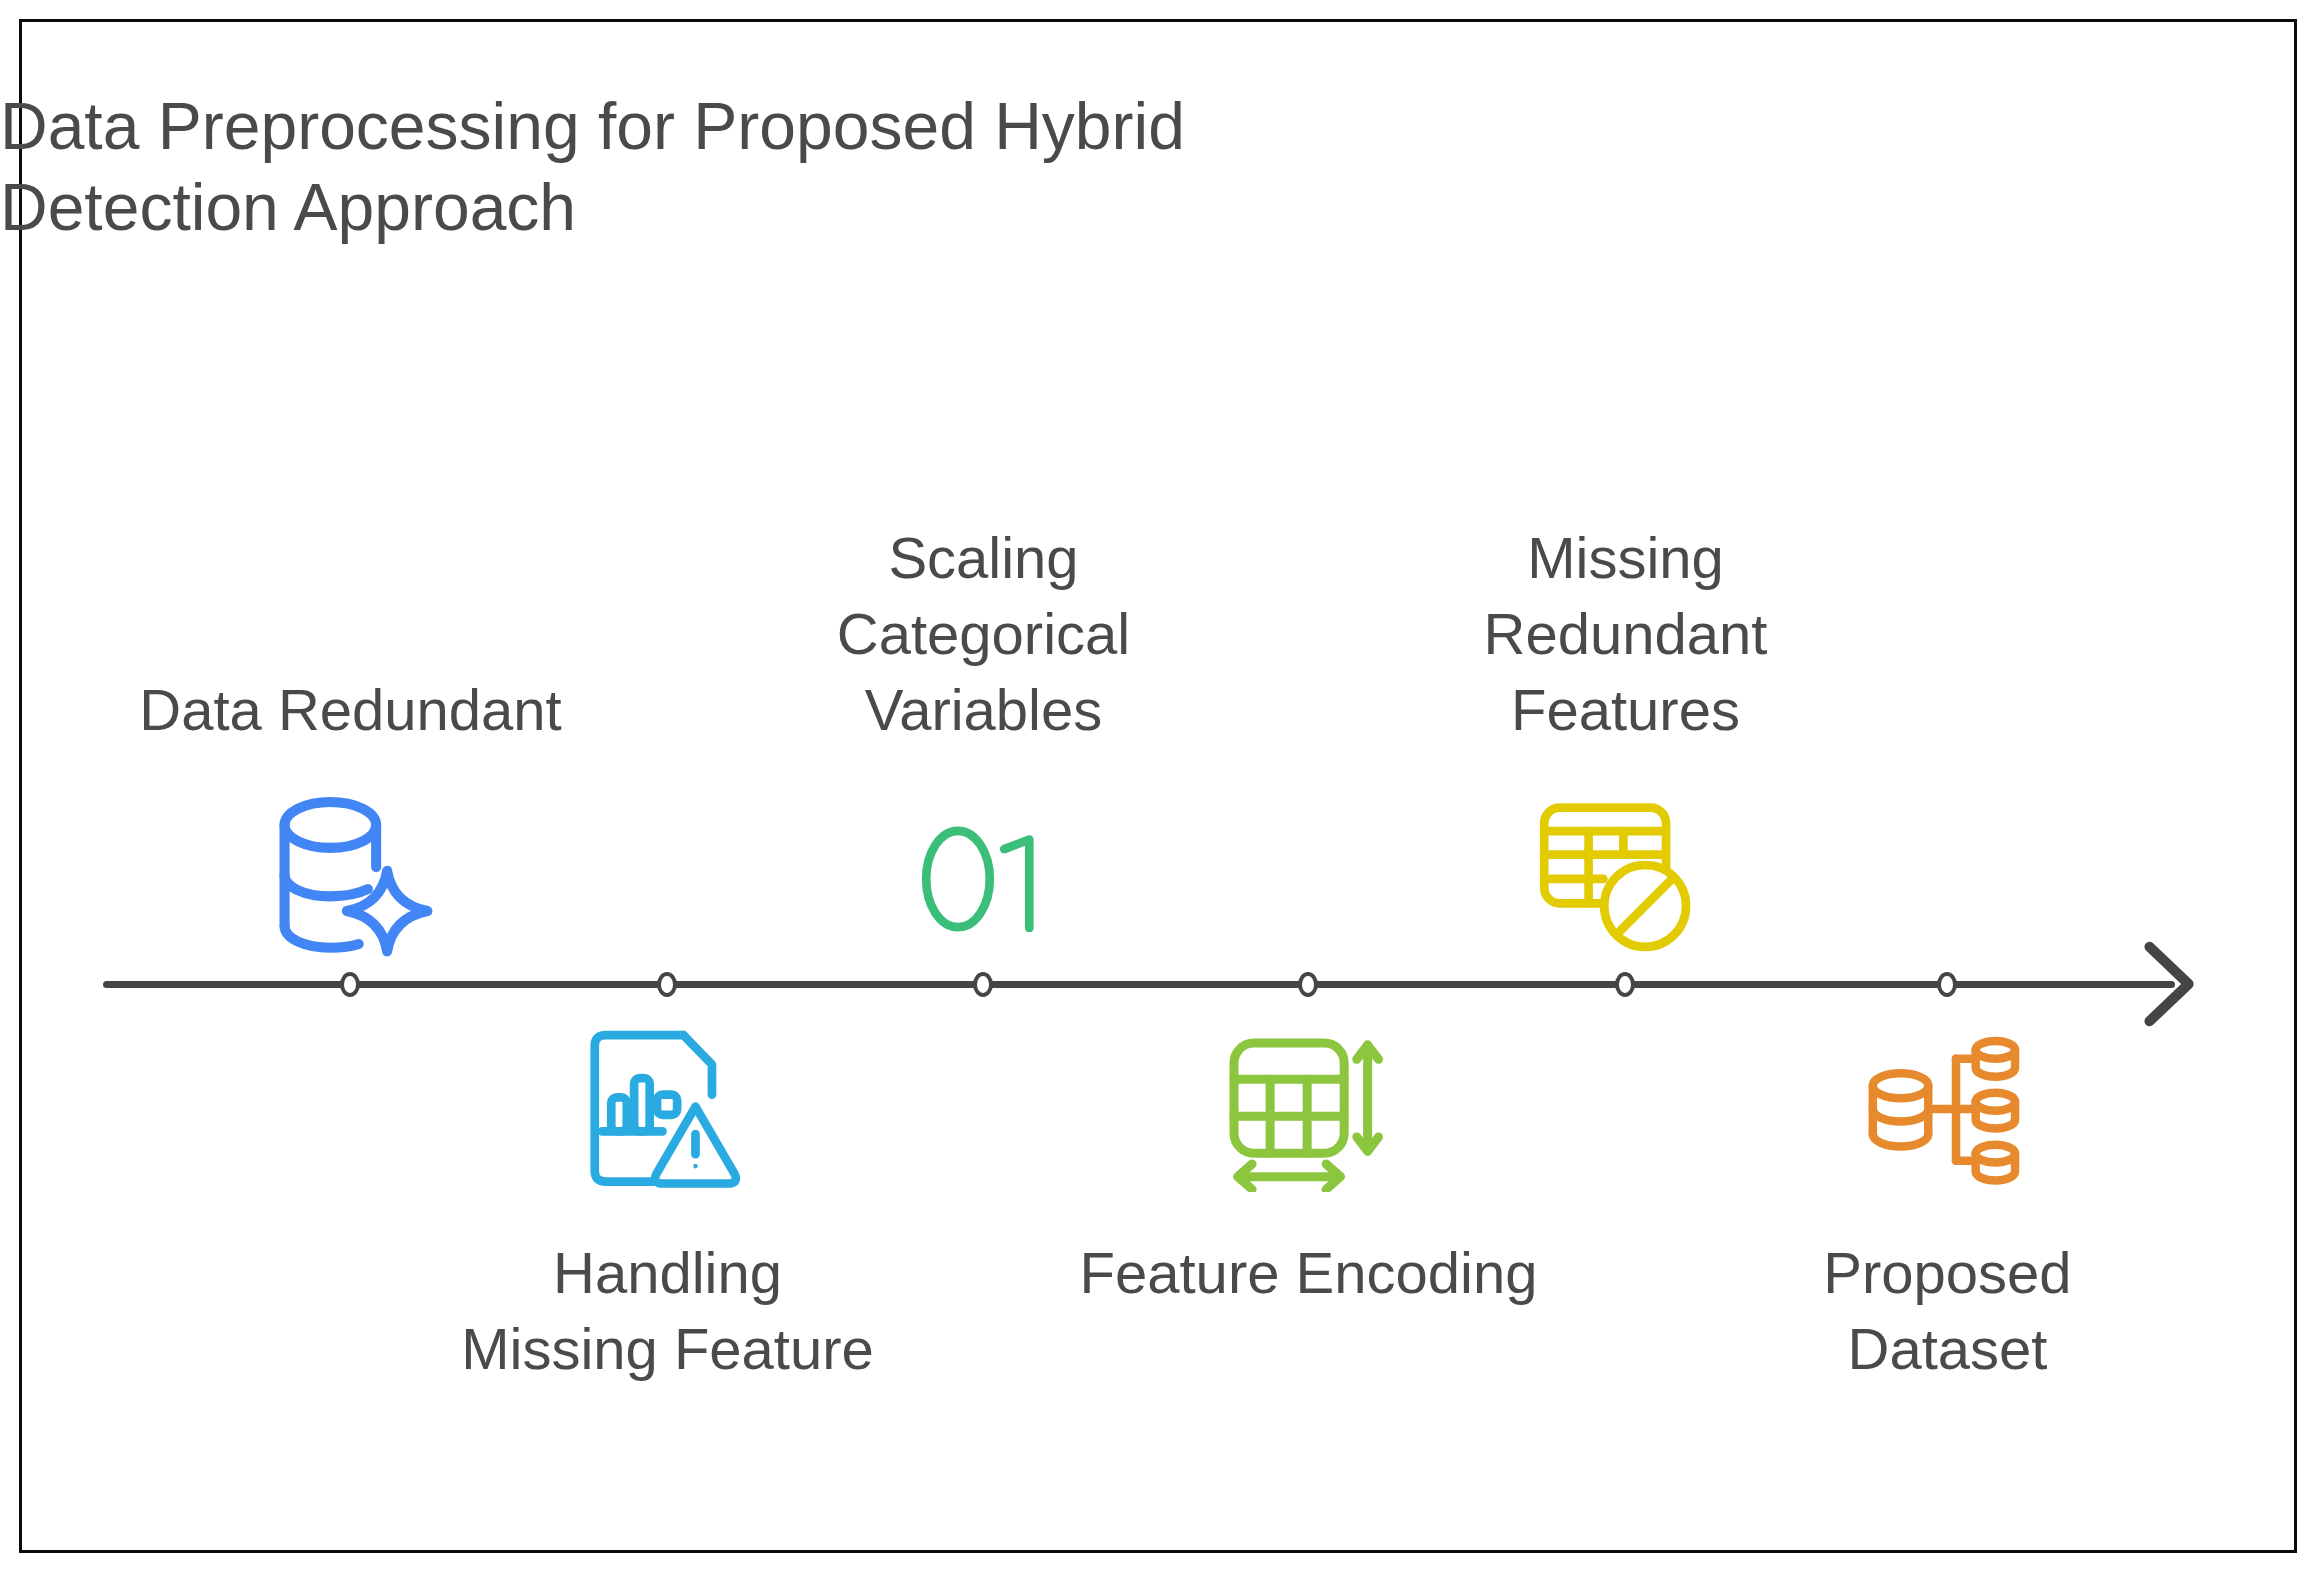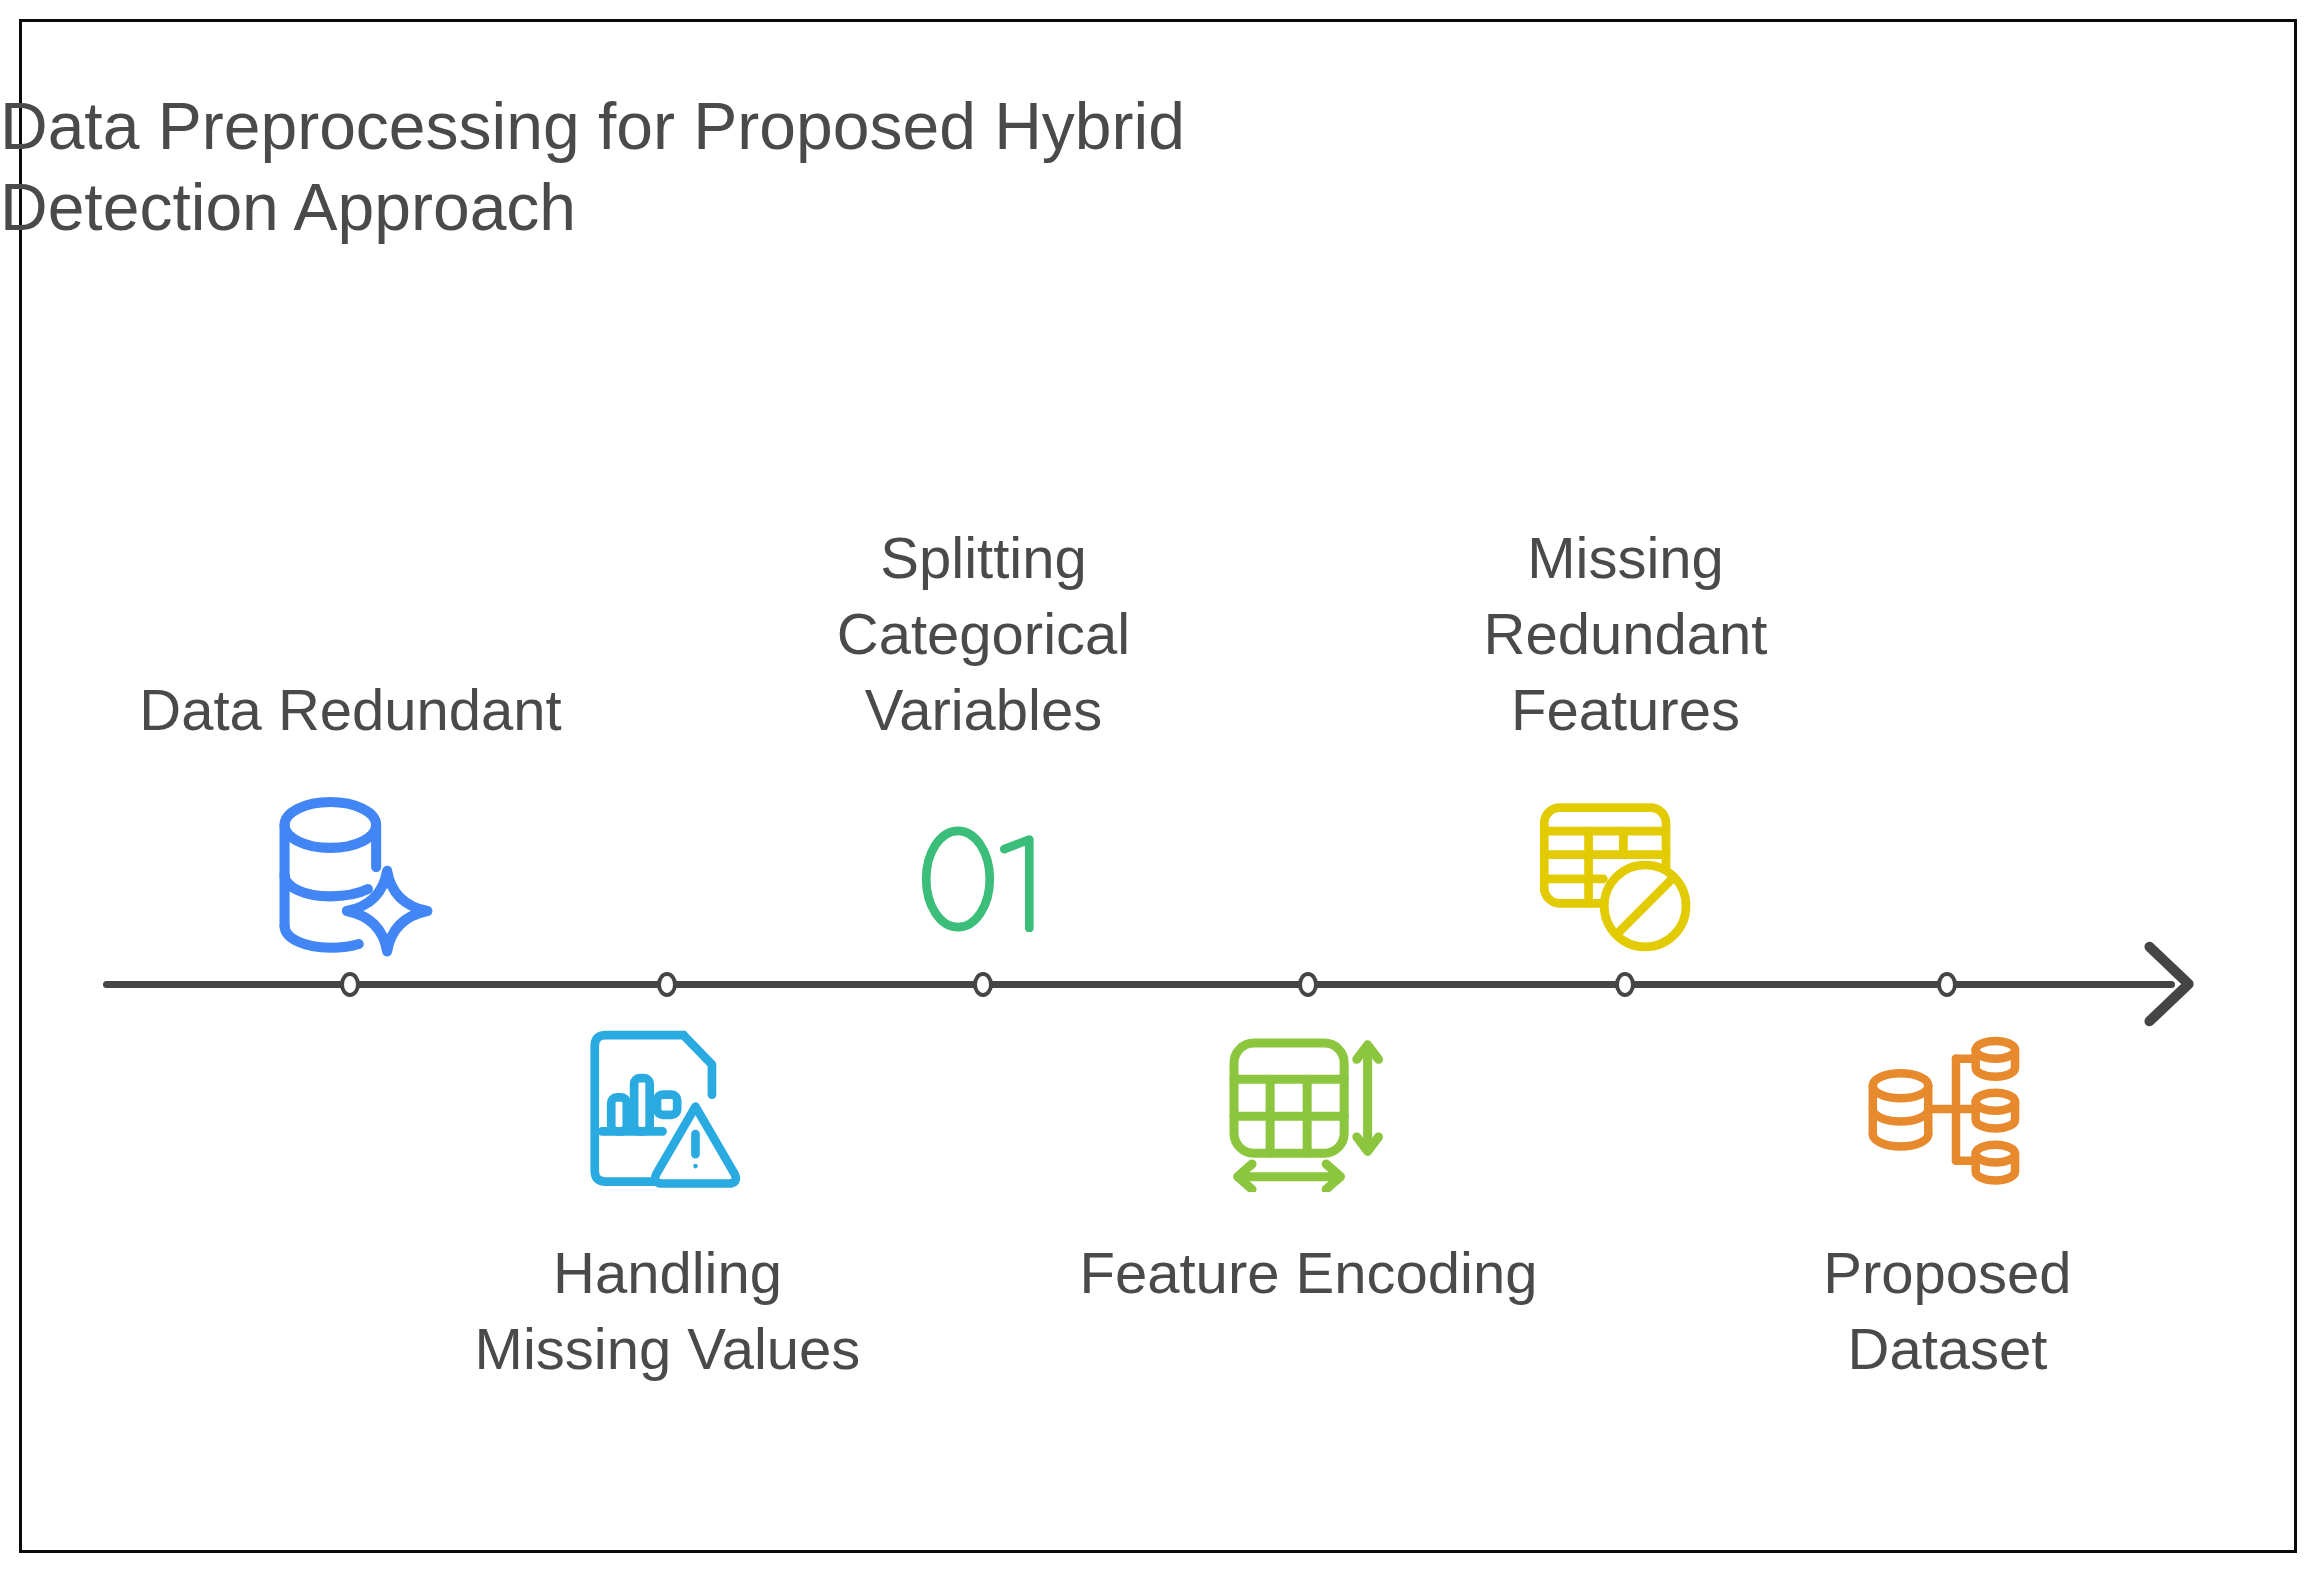--- a/index.html
+++ b/index.html
@@ -125,25 +125,25 @@
         <rect x="38" y="78" width="17" height="37" rx="6"></rect>
         <rect x="63" y="57" width="17" height="58" rx="6"></rect>
         <rect x="88" y="75" width="22" height="22" rx="6"></rect>
         <path d="M28,115 H94"></path>
         <path d="M130,88 L173,162 Q177,172 166,172 H94 Q83,172 87,162 Z" fill="#ffffff"></path>
         <path d="M130,118 V140"></path>
         <circle cx="130" cy="153" r="2.5" fill="currentColor" stroke="none"></circle>
       </svg>
     </div>
     <div class="step-label label-below">Handling
-Missing Values</div>
+Missing Feature</div>
   </div>
 
   <div class="step" style="left:721px">
-    <div class="step-label label-above">Splitting
+    <div class="step-label label-above">Scaling
 Categorical
 Variables</div>
     <div class="step-icon icon-above">
       <span class="visually-hidden">01</span>
       <svg width="126" height="106" viewBox="0 0 130 110" fill="none" stroke="currentColor" stroke-width="9" stroke-linecap="round" stroke-linejoin="round" style="color: rgb(59, 190, 122);">
         <ellipse cx="38" cy="55" rx="33" ry="50"></ellipse>
         <path d="M86,24 L112,14 V106"></path>
       </svg>
     </div>
   </div>

